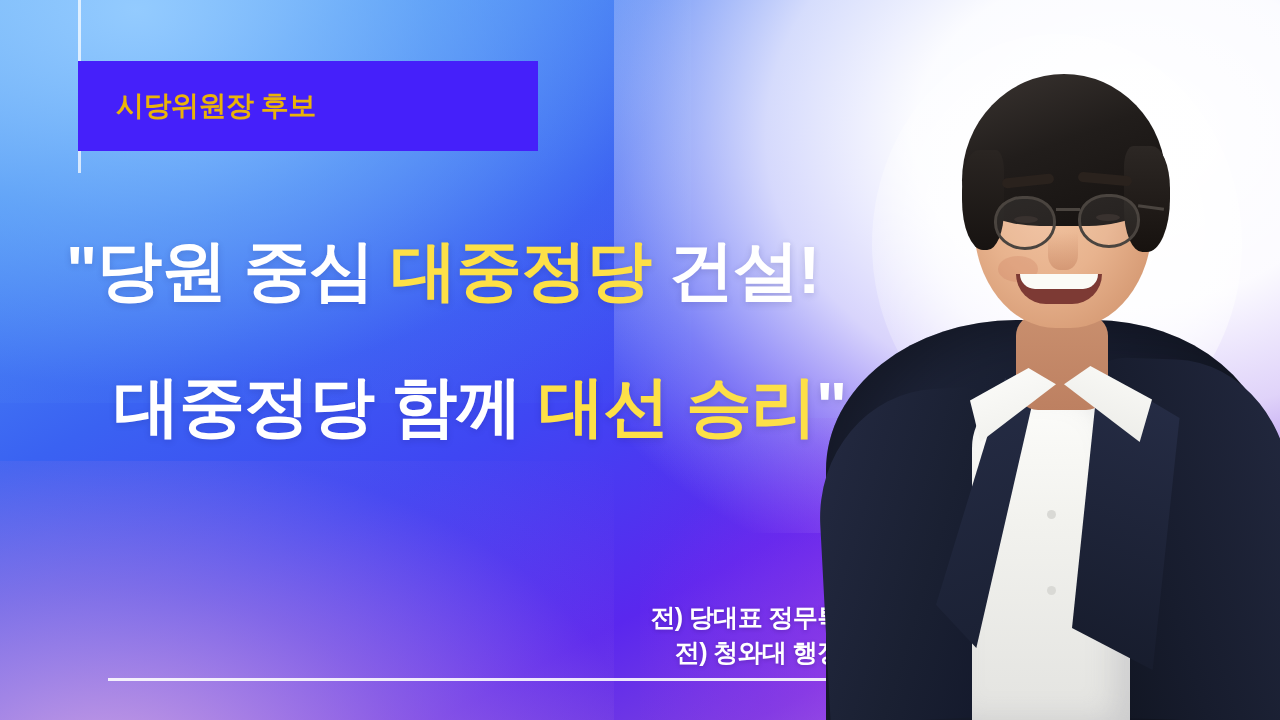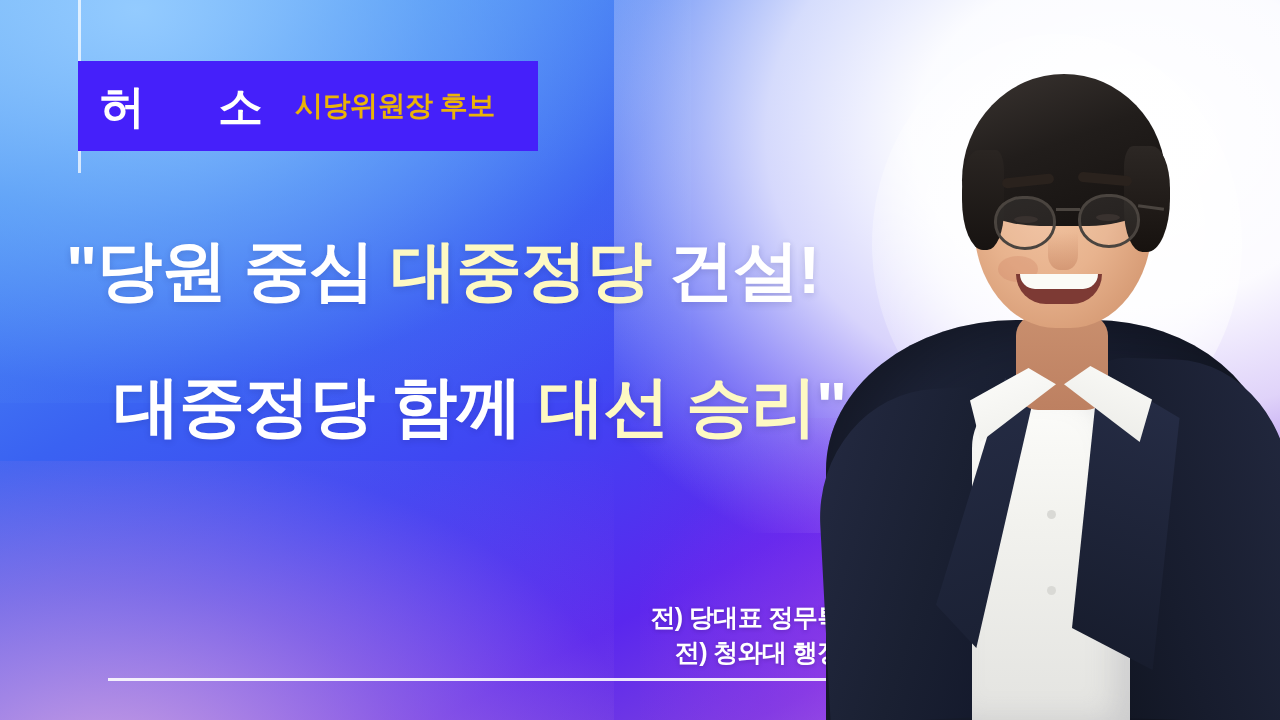--- a/index.html
+++ b/index.html
@@ -147,21 +147,21 @@
     font-size: 66px;
     font-weight: 800;
     line-height: 1.06;
     color: #ffffff;
     white-space: nowrap;
     letter-spacing: -1px;
     text-shadow: 0 2px 7px rgba(20,20,90,0.16);
   }
   .slogan-line-1 { text-align: left; padding-left: 4px; }
   .slogan-line-2 { text-align: left; padding-left: 52px; margin-top: 66px; }
-  .hl { color: #fef9c3; }
+  .hl { color: #fde047; }
   .qm { color: #ffffff; }
 
   
   .credentials {
     position: absolute;
     right: 414px;
     top: 600px;
     text-align: right;
   }
   .cred-line {
@@ -449,21 +449,20 @@
   <div class="bg-base"></div>
   <div class="bg-topleft-glow"></div>
   <div class="bg-bottomleft-glow"></div>
   <div class="bg-right-white"></div>
   <div class="bg-violet-pool"></div>
 
   <div class="rule-vertical"></div>
   <div class="rule-horizontal"></div>
 
   <div class="name-badge">
-    <span class="badge-name">허  소</span>
     <span class="badge-role">시당위원장 후보</span>
   </div>
 
   <div class="slogan">
     <div class="slogan-line slogan-line-1"><span class="qm">"</span><span>당원 중심 </span><span class="hl">대중정당</span><span> 건설!</span></div>
     <div class="slogan-line slogan-line-2"><span>대중정당 함께 </span><span class="hl">대선 승리</span><span class="qm">"</span></div>
   </div>
 
   <div class="credentials">
     <div class="cred-line">전) 당대표 정무특보</div>

